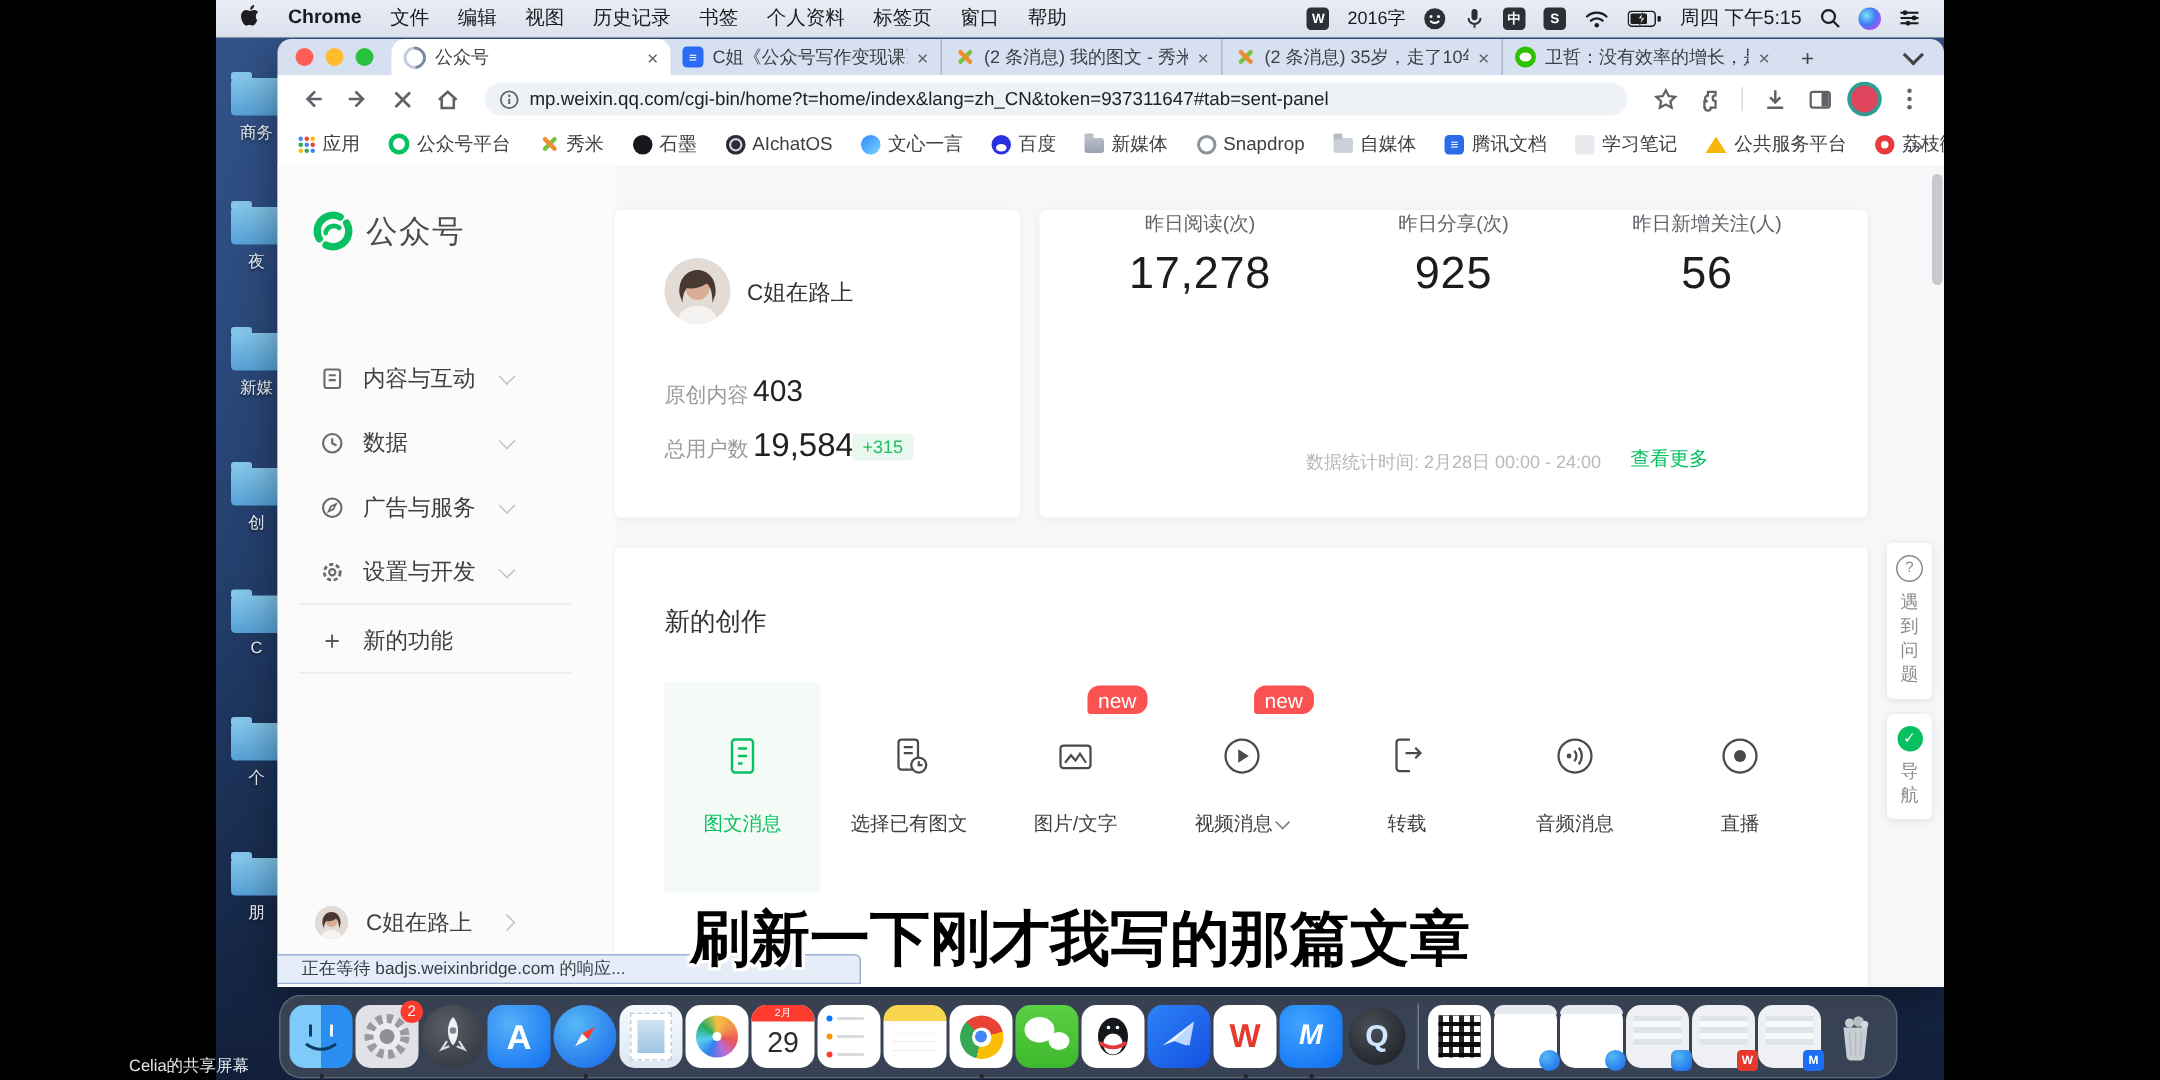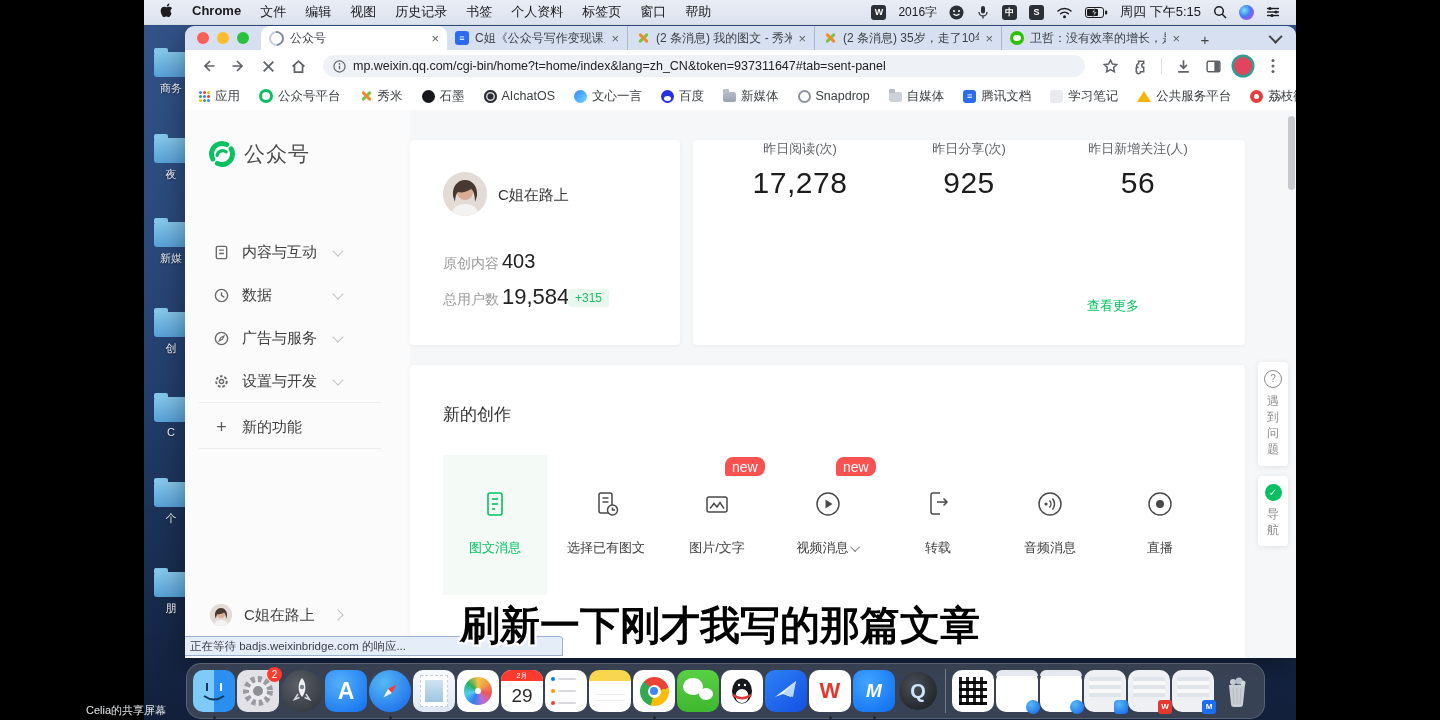--- a/index.html
+++ b/index.html
@@ -111,21 +111,21 @@
   .tile .tl2{margin-top:16px;font-size:13px;color:#3f3f3f;}
   .tile.on .tl2{color:#07c160;}
   .nbadge{position:absolute;left:60px;top:2px;background:#fa5151;color:#fff;font-size:14px;padding:1.5px 7px;border-radius:8px 8px 8px 2px;}
   .tchev{display:inline-block;width:6px;height:6px;border-left:1.5px solid #7a7a7a;border-bottom:1.5px solid #7a7a7a;transform:rotate(-45deg) translateY(-2px);margin-left:4px;}
   .floatcard{position:absolute;width:30px;background:#fff;border-radius:4px;box-shadow:0 1px 6px rgba(0,0,0,.09);text-align:center;padding:8px 0 6px;}
   .vtext{display:inline-block;width:14px;font-size:12px;color:#8c8c8c;line-height:16px;word-break:break-all;margin-top:5px;}
   .qicon{width:16px;height:16px;border:1.4px solid #8a8a8a;border-radius:50%;color:#8a8a8a;font-size:10px;line-height:16px;margin:0 auto;}
   .navicon{width:17px;height:17px;background:#07c160;border-radius:50%;color:#fff;font-size:10px;line-height:17px;margin:0 auto;}
   .scrollthumb{position:absolute;right:1px;top:6px;width:7px;height:74px;background:#c6c9ce;border-radius:4px;}
   .statuspill{position:absolute;left:0;top:610px;width:372px;height:18px;background:#e5edf9;border:1px solid #9db0d3;border-left:none;
-    font-size:11.5px;color:#3a3f47;line-height:18px;padding-left:5px;border-radius:0 4px 0 0;z-index:5;}
+    font-size:11.5px;color:#3a3f47;line-height:18px;padding-left:16px;border-radius:0 4px 0 0;z-index:5;}
   
   .dock{position:absolute;left:42px;top:663px;height:54px;background:rgba(88,94,106,.55);border:1px solid rgba(255,255,255,.18);
     border-radius:15px;display:flex;align-items:center;gap:2px;padding:0 6px;z-index:20;backdrop-filter:blur(2px);}
   .di{width:42px;height:42px;border-radius:10px;position:relative;flex:none;}
   .di.run:after{content:'';position:absolute;left:50%;bottom:-7px;width:3px;height:3px;margin-left:-1.5px;border-radius:50%;background:#23262b;}
   .di .badge{position:absolute;right:-3px;top:-3px;min-width:15px;height:15px;border-radius:8px;background:#ff3b30;color:#fff;font-size:10px;line-height:15px;text-align:center;z-index:2;}
   .di.finder{background:linear-gradient(90deg,#7ecbfa 0 50%,#2a8ff0 50% 100%);}
   .di.settings{background:#e2e2e6;}
   .di.launchpad{background:radial-gradient(circle at 40% 35%,#5a5f68,#2c3037);border-radius:50%;}
   .di.appstore{background:radial-gradient(circle at 35% 30%,#55b0f9,#0f6ef0);color:#fff;font-size:23px;font-weight:700;display:flex;align-items:center;justify-content:center;}
@@ -551,20 +551,21 @@
           <div class="statval">17,278</div>
         </div>
         <div class="statcol" style="left:186px;">
           <div class="statlabel">昨日分享(次)</div>
           <div class="statval">925</div>
         </div>
         <div class="statcol" style="left:355px;">
           <div class="statlabel">昨日新增关注(人)</div>
           <div class="statval">56</div>
         </div>
+        <div class="timenote">数据统计时间: 2月28日 00:00 - 24:00</div>
         <div class="morelink">查看更多</div>
       </div>
 
       <div class="card" style="left:225px;top:255px;width:835px;height:300px;">
         <div class="ctitle">新的创作</div>
 
         <div class="tile on" style="left:33px;">
           <span class="tic"><svg width="30" height="30" viewBox="0 0 30 30">
                 <g fill="none" stroke="#07c160" stroke-width="1.6">
                   <rect x="8" y="4" width="14" height="22" rx="2"></rect>

